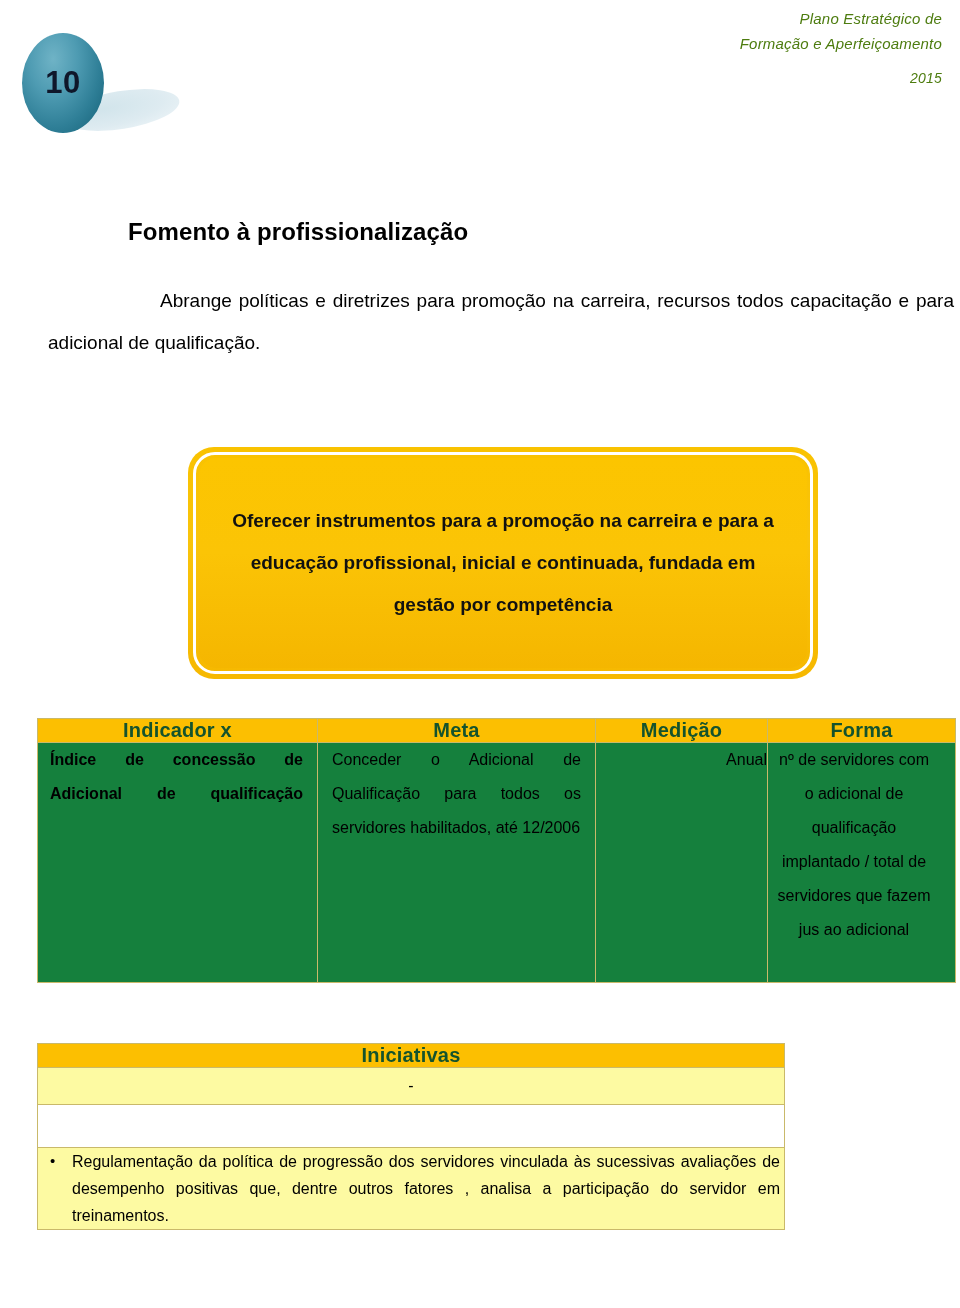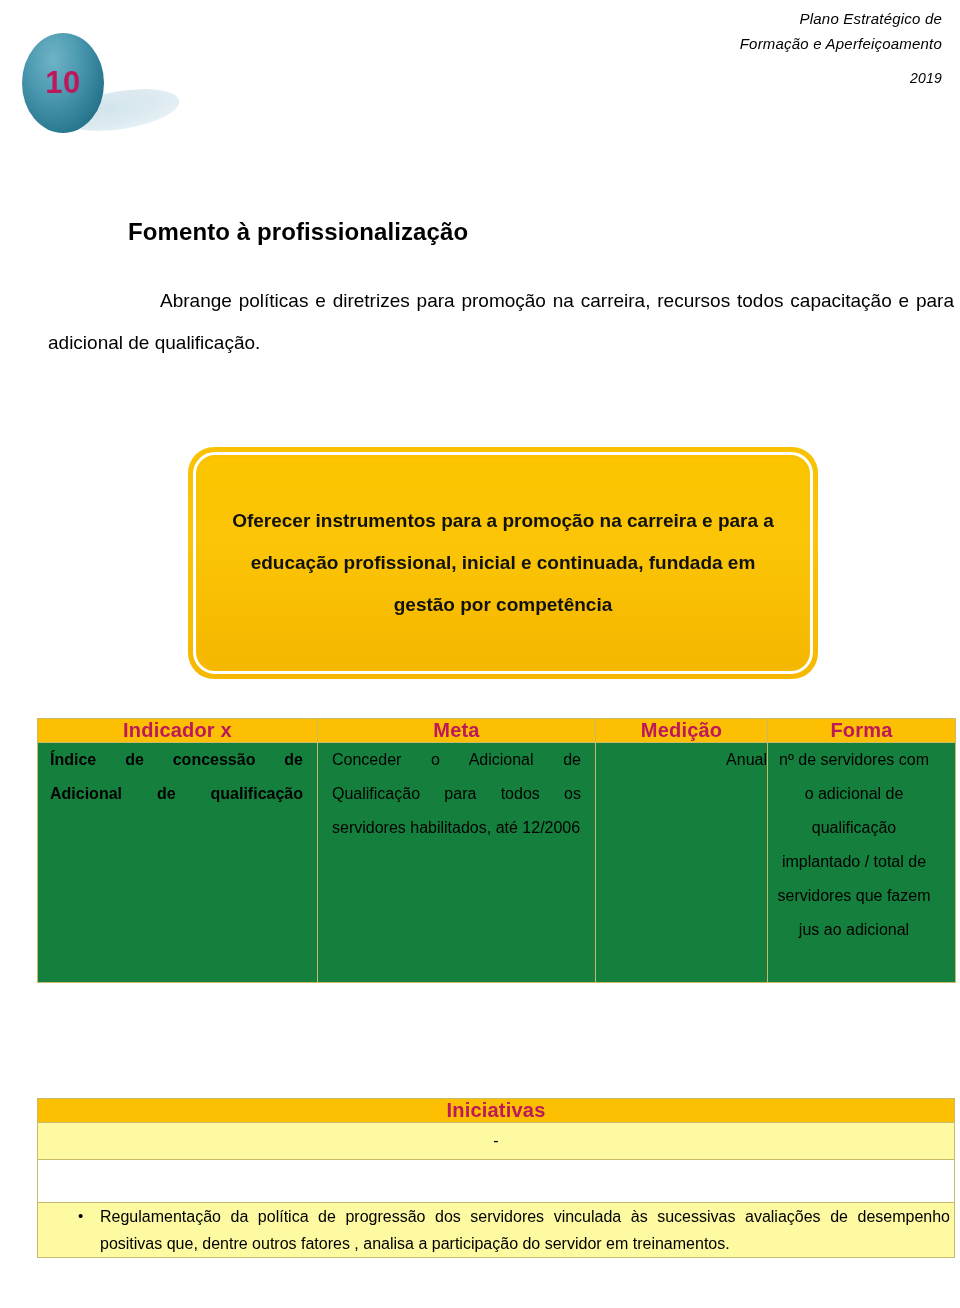--- a/index.html
+++ b/index.html
@@ -25,21 +25,21 @@
     height: 150px;
   }
   .doc-title-block {
     position: absolute;
     right: 18px;
     top: 6px;
     text-align: right;
     font-style: italic;
     font-size: 15px;
     line-height: 25px;
-    color: #000000;
+    color: #4d7c0f;
     letter-spacing: 0.2px;
   }
   .doc-title-block .year {
     margin-top: 10px;
     font-size: 14px;
   }
 
   .page-badge {
     position: absolute;
     left: 22px;
@@ -69,21 +69,21 @@
   }
   .page-badge .num {
     position: absolute;
     left: 0;
     top: 0;
     width: 82px;
     height: 100px;
     display: flex;
     align-items: center;
     justify-content: center;
-    color: #be185d;
+    color: #0f172a;
     font-size: 31px;
     font-weight: bold;
     letter-spacing: 0.5px;
   }
 
   
   .section-heading {
     position: absolute;
     left: 128px;
     top: 218px;
@@ -150,21 +150,21 @@
     table-layout: fixed;
     font-size: 16px;
   }
   .grid-table td, .grid-table th {
     border: 1px solid #c9b96a;
     padding: 0;
     vertical-align: top;
   }
   .hdr-cell {
     background: #fcbf01;
-    color: #be185d;
+    color: #14532d;
     font-size: 20px;
     font-weight: bold;
     text-align: center;
     padding: 7px 0 9px 0;
     letter-spacing: .2px;
   }
   .body-cell {
     background: #15803d;
     line-height: 34px;
     padding: 6px 10px 10px 10px;
@@ -191,22 +191,22 @@
     padding-right: 21px;
   }
 
   #indicator-table {
     left: 37px;
     top: 718px;
     width: 918px;
   }
   #initiatives-table {
     left: 37px;
-    top: 1098px;
-    width: 918px;
+    top: 1043px;
+    width: 748px;
   }
   .blank-row-cell {
     background: #ffffff;
     height: 42px;
   }
   .dash-cell {
     background: #fdfaa2;
     text-align: center;
     font-size: 16px;
     line-height: 36px;
@@ -221,39 +221,38 @@
     margin: 0;
     padding: 0 0 0 34px;
     list-style: none;
   }
   .action-list li {
     position: relative;
     font-size: 16px;
     line-height: 27px;
     text-align: justify;
     padding-right: 4px;
-    margin-left: 28px;
   }
   .action-list li::before {
     content: "\2022";
     position: absolute;
     left: -22px;
     top: -1px;
     font-size: 15px;
     color: #000;
   }
 </style>
 </head>
 <body>
 
 <div class="page-header">
   <div class="doc-title-block">
     <div>Plano Estratégico de</div>
     <div>Formação e Aperfeiçoamento</div>
-    <div class="year">2019</div>
+    <div class="year">2015</div>
   </div>
 
   <div class="page-badge">
     <div class="shadow-ellipse"></div>
     <div class="ball"></div>
     <div class="num">10</div>
   </div>
 </div>
 
 <div class="section-heading">Fomento à profissionalização</div>

